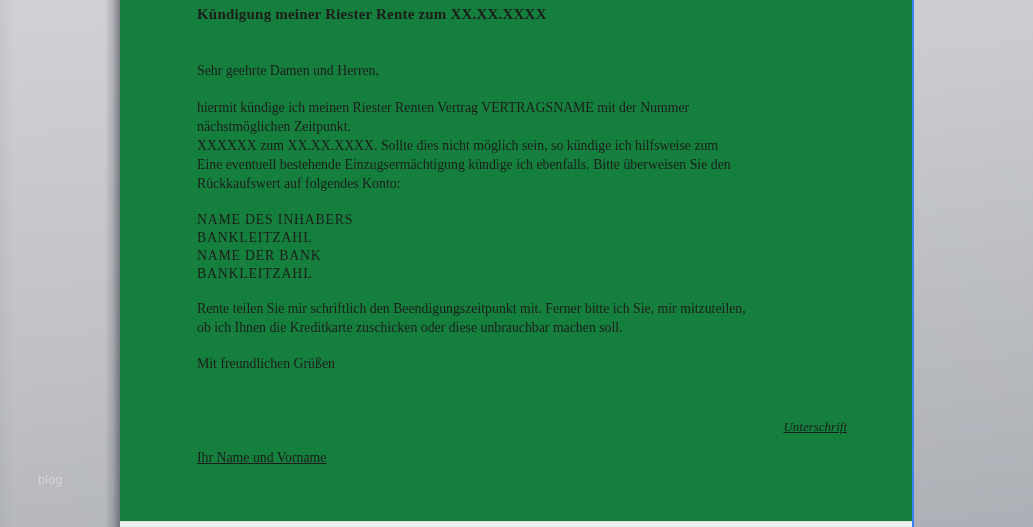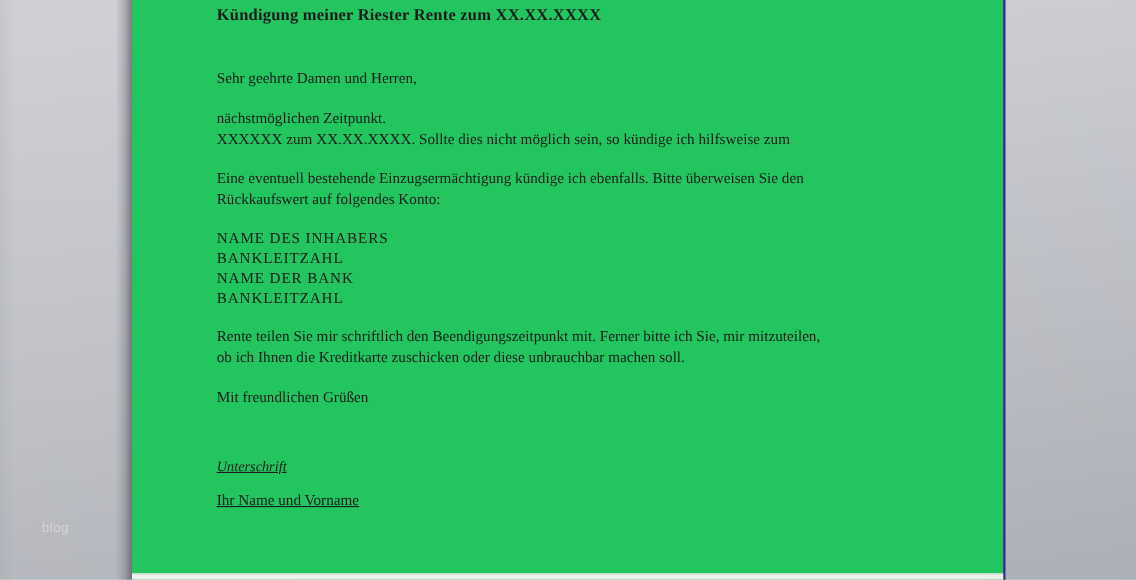--- a/index.html
+++ b/index.html
@@ -35,22 +35,22 @@
     color: #d3d4d9;
     letter-spacing: 0.5px;
   }
 
   .page {
     position: absolute;
     left: 120px;
     top: 0;
     width: 794px;
     height: 527px;
-    background: #22c55e;
-    border-right: 2px solid #4c1d95;
+    background: #15803d;
+    border-right: 2px solid #3b82f6;
   }
 
   
   .page::before {
     content: "";
     position: absolute;
     left: -15px;
     top: 0;
     width: 15px;
     height: 100%;
@@ -87,48 +87,50 @@
 
   .letter-title {
     font-size: 15px;
     font-weight: bold;
     line-height: 20px;
     letter-spacing: 0.2px;
   }
 
   .greeting        { margin-top: 37px; }
   .para-cancel     { margin-top: 18px; }
-  .para-debit      { margin-top: 16px; }
+  .para-debit      { }
   .account-block   { margin-top: 18px; line-height: 18px; letter-spacing: 0.8px; }
   .para-notice     { margin-top: 16px; }
   .closing         { margin-top: 17px; }
   .signature-label {
     margin-top: 44px;
     font-style: italic;
     text-decoration: underline;
     font-size: 13px;
+    text-align: right;
   }
   .signature-name  { margin-top: 12px; text-decoration: underline; }
 </style>
 </head>
 <body>
 
 <div class="screen">
 
   <div class="watermark">blog</div>
 
   <div class="page">
 
     <div class="content">
 
       <div class="letter-title">Kündigung meiner Riester Rente zum XX.XX.XXXX</div>
 
       <div class="greeting">Sehr geehrte Damen und Herren,</div>
 
       <div class="para-cancel">
+        <div class="line">hiermit kündige ich meinen Riester Renten Vertrag VERTRAGSNAME mit der Nummer</div>
         <div class="line">nächstmöglichen Zeitpunkt.</div>
         <div class="line">XXXXXX zum XX.XX.XXXX. Sollte dies nicht möglich sein, so kündige ich hilfsweise zum</div>
       </div>
 
       <div class="para-debit">
         <div class="line">Eine eventuell bestehende Einzugsermächtigung kündige ich ebenfalls. Bitte überweisen Sie den</div>
         <div class="line">Rückkaufswert auf folgendes Konto:</div>
       </div>
 
       <div class="account-block">

